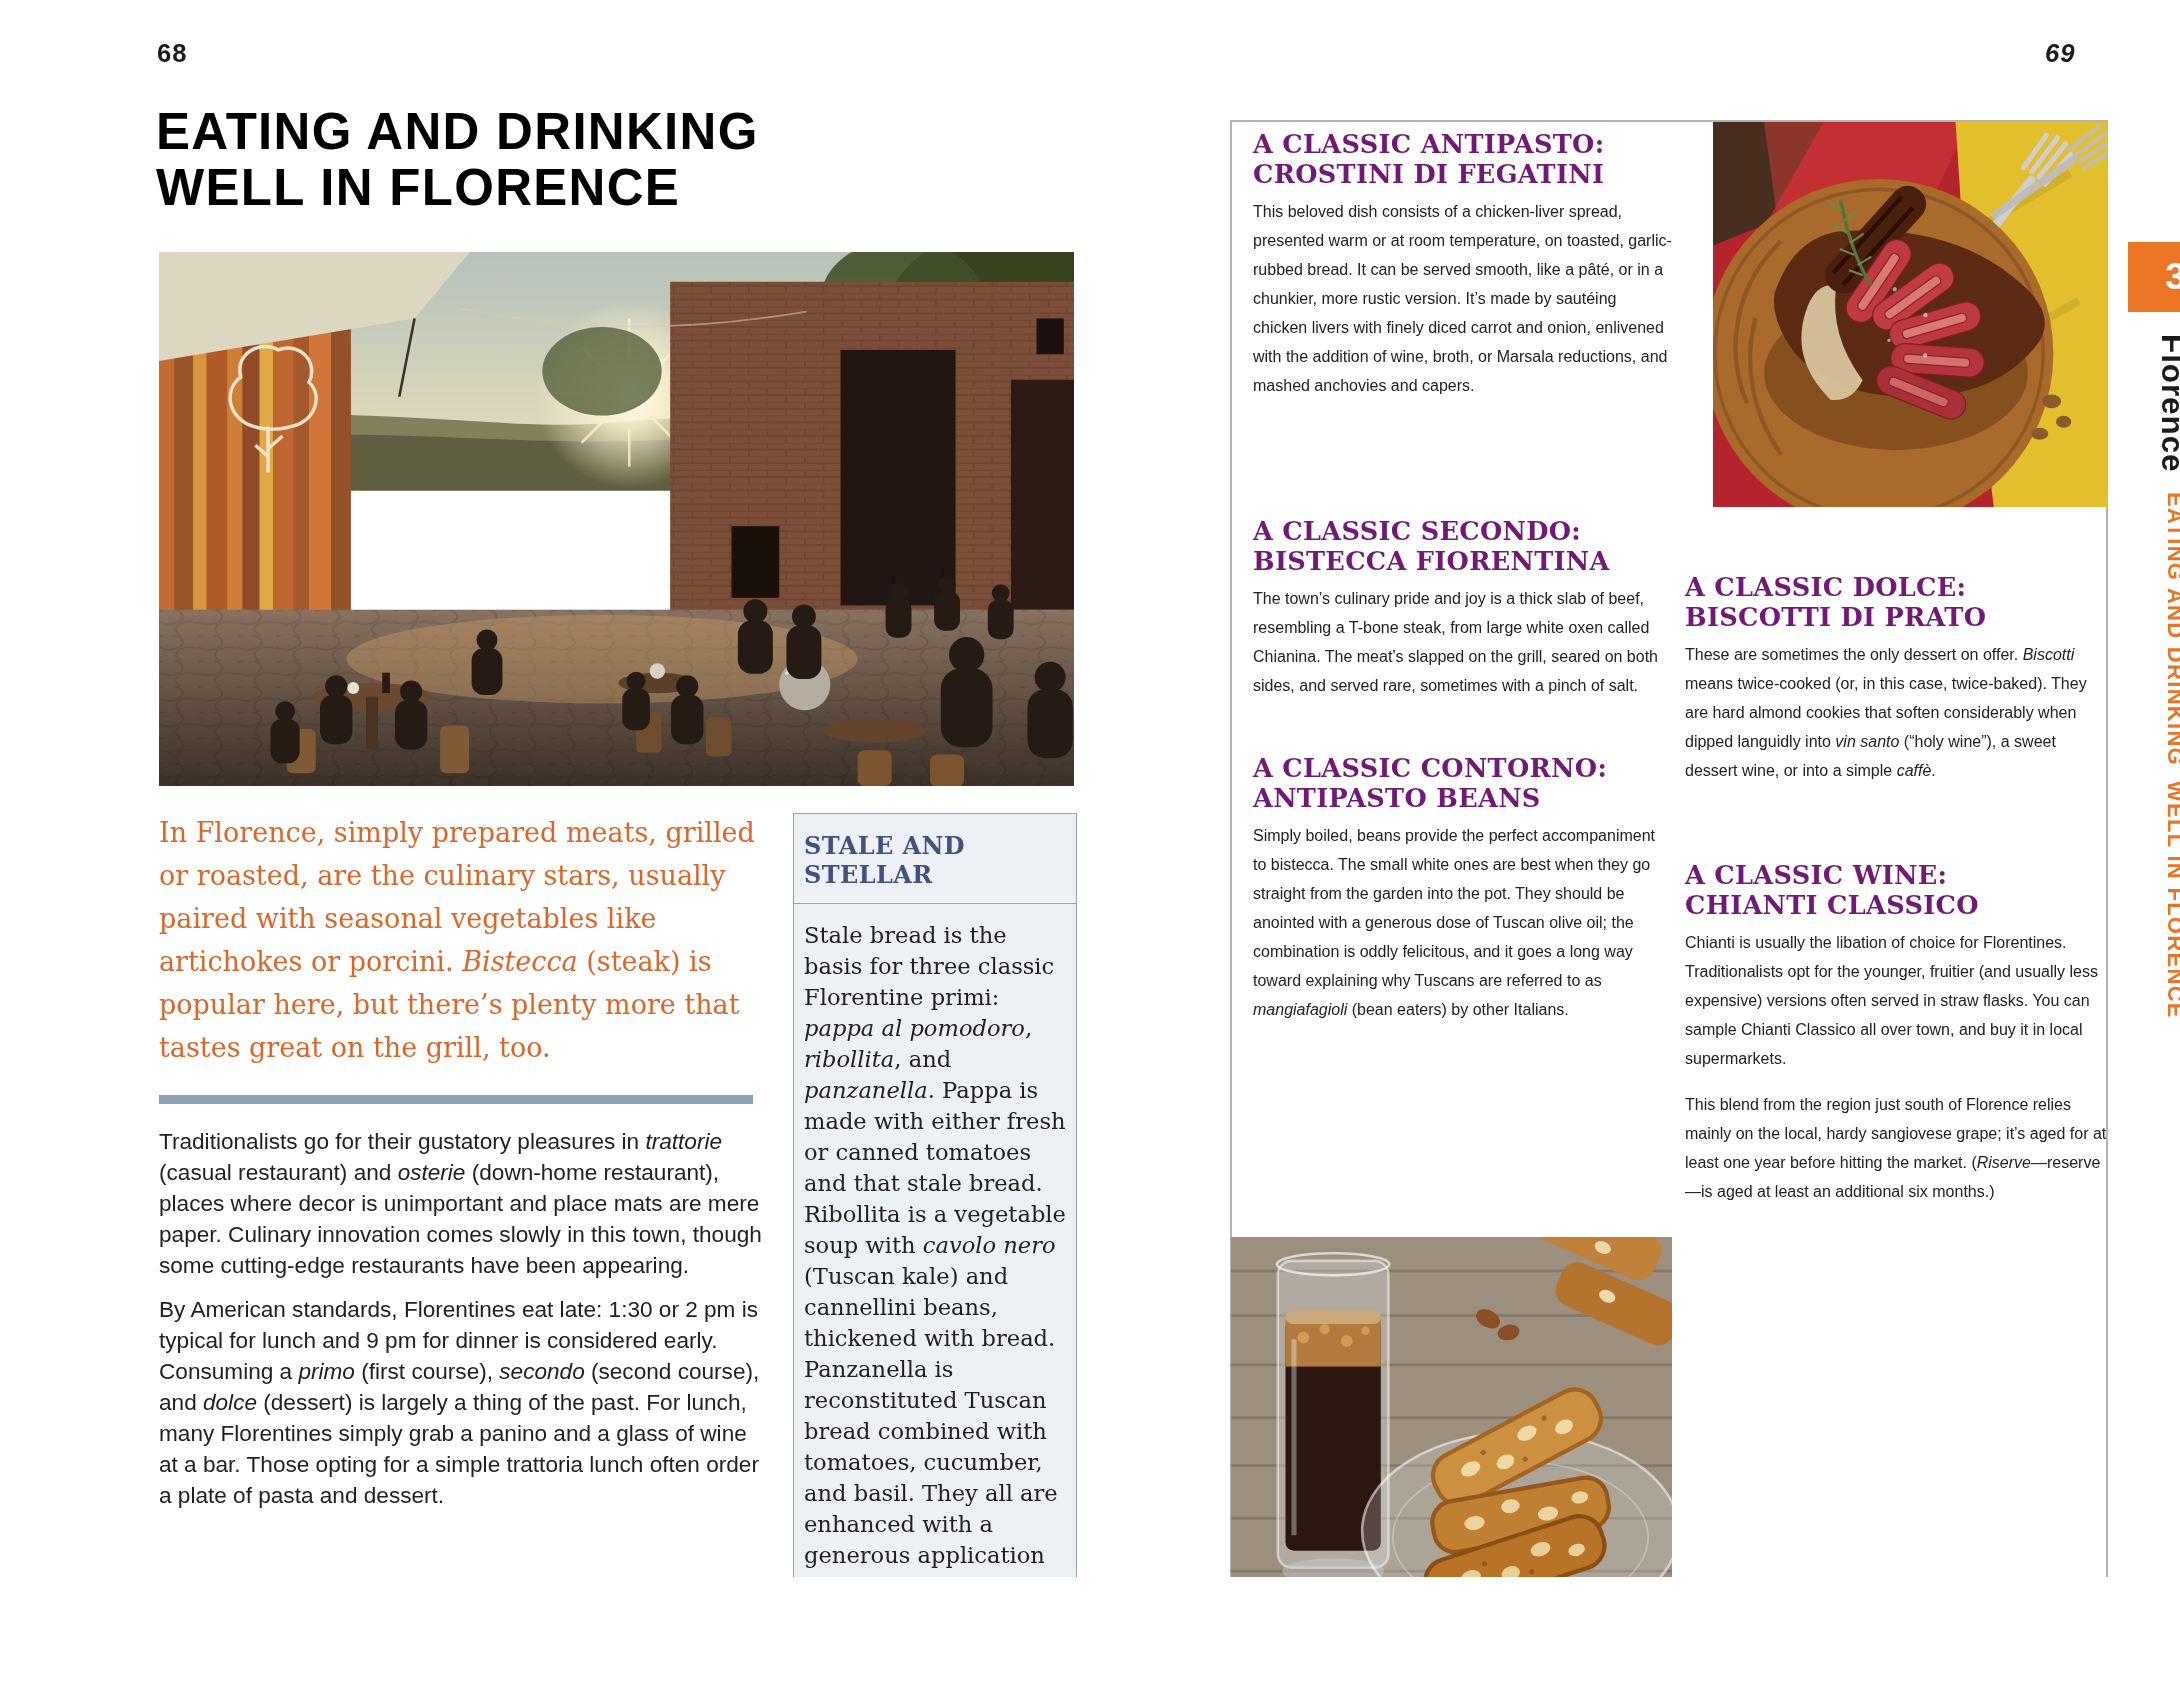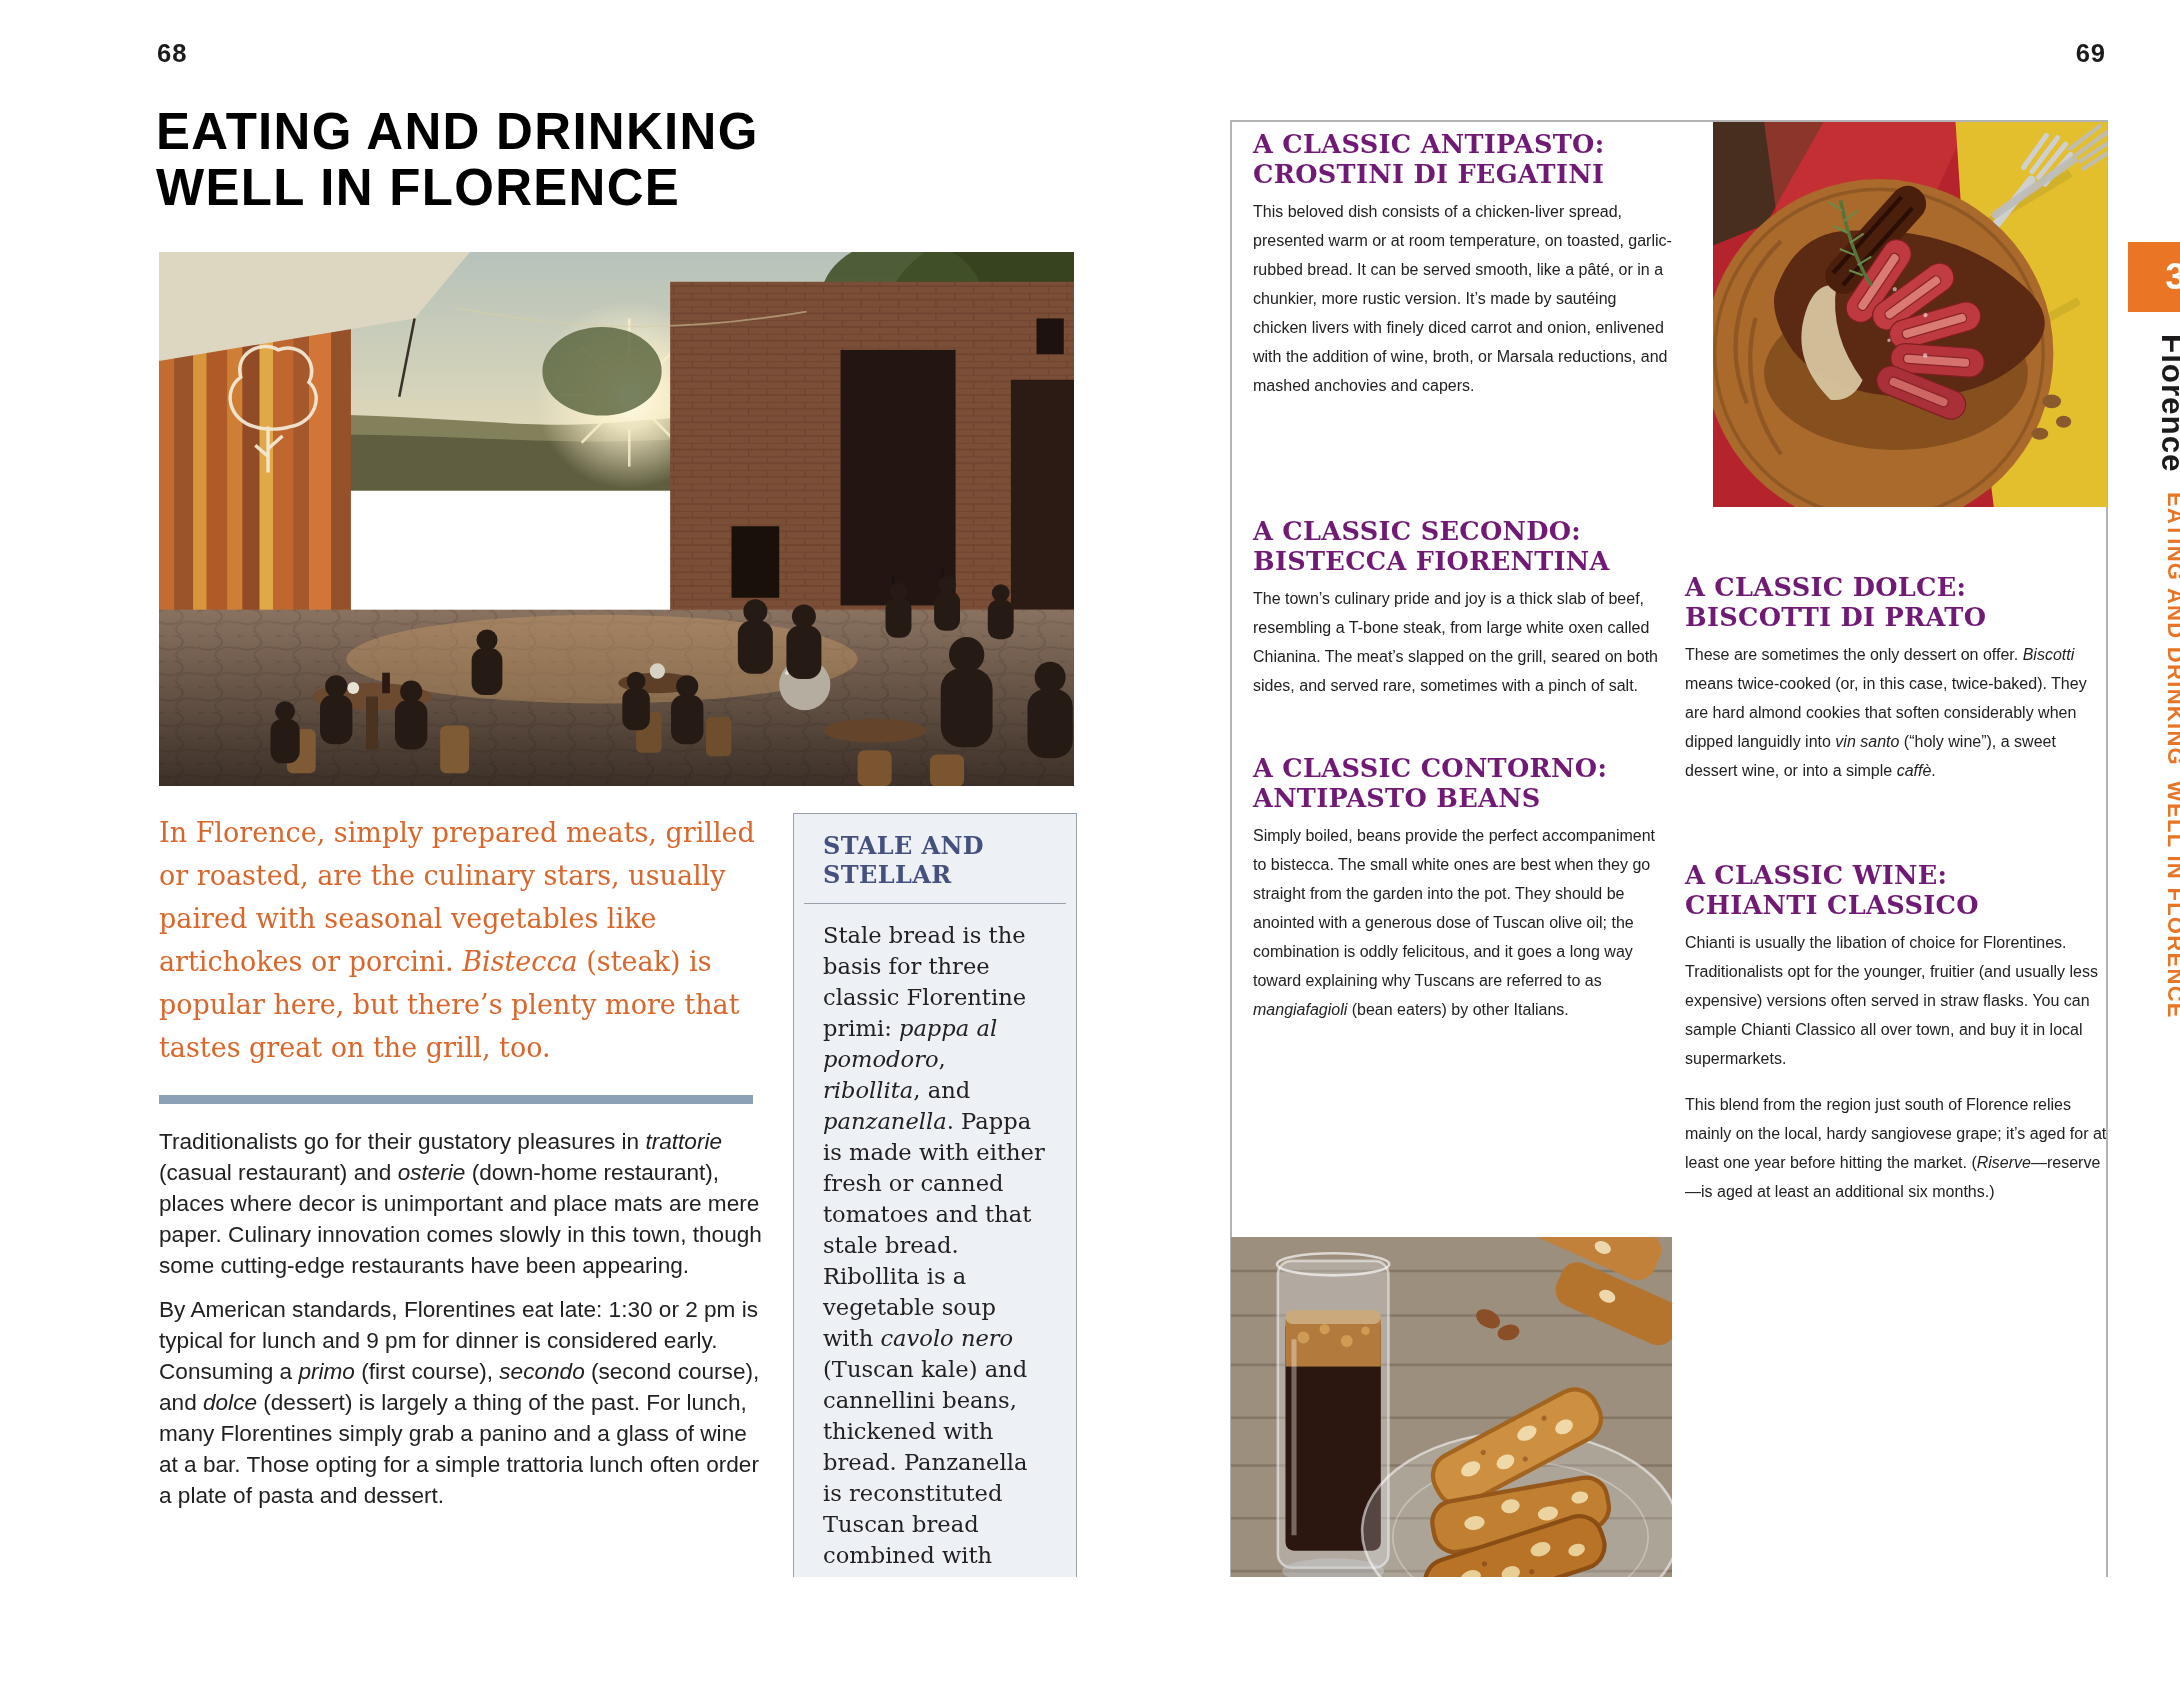--- a/index.html
+++ b/index.html
@@ -6,21 +6,21 @@
   .spread{position:relative;width:2181px;height:1577px;background:#ffffff;overflow:hidden;
           font-family:"Liberation Sans",sans-serif;color:#232021;margin-left:43px;}
   .abs{position:absolute;}
   .pagenum{font-weight:bold;font-size:25.6px;color:#1c1a1b;letter-spacing:0.9px;}
   .title{font-weight:bold;font-size:51px;line-height:56px;letter-spacing:1.3px;color:#000000;}
   .photo{display:block;}
   .intro{font-family:"DejaVu Serif",serif;font-size:27px;line-height:43px;color:#D9662A;}
   .rule{background:#8CA2B4;}
   .bodycol{font-size:22.6px;line-height:31px;}
   .bodycol p{margin:0 0 12.8px 0;}
-  .sidebar{box-sizing:border-box;background:#EDF1F6;border:1.7px solid #97A2AC;padding:17px 29px;overflow:hidden;}
+  .sidebar{box-sizing:border-box;background:#EDF1F6;border:1.7px solid #97A2AC;padding:17px 10px;overflow:hidden;}
   .sidebar .sb-title{font-family:"DejaVu Serif",serif;font-weight:bold;font-size:24px;line-height:29px;
                      color:#44517F;letter-spacing:0.4px;}
   .sidebar .sb-div{height:1.7px;background:#97A2AC;margin:13.6px -19px 15.3px -19px;}
   .sidebar .sb-body{font-family:"DejaVu Serif",serif;font-size:22.6px;line-height:31px;color:#232021;}
   .section .kicker{display:block;font-family:"DejaVu Serif",serif;font-weight:bold;font-size:25.6px;
                    line-height:30px;color:#701a75;letter-spacing:0.3px;}
   .section .sbody{font-size:16px;line-height:29px;margin-top:7.7px;}
   .section .sbody p{margin:0 0 17px 0;}
   .frame{background:#b3b3b3;}
   .tab{background:#EA7525;color:#ffffff;font-weight:bold;font-size:37px;
@@ -180,21 +180,21 @@
     <div class="sb-title">STALE AND STELLAR</div>
     <div class="sb-div"></div>
     <div class="sb-body">Stale bread is the basis for three classic Florentine primi: <i>pappa al pomodoro</i>, <i>ribollita</i>, and <i>panzanella</i>. Pappa is made with either fresh or canned tomatoes and that stale bread. Ribollita is a vegetable soup with <i>cavolo nero</i> (Tuscan kale) and cannellini beans, thickened with bread. Panzanella is reconstituted Tuscan bread combined with tomatoes, cucumber, and basil. They all are enhanced with a generous application of fragrant Tuscan olive oil.</div>
   </div>
 
   <div class="abs frame" style="left:1187px;top:120px;width:878px;height:1.7px;"></div>
   <div class="abs frame" style="left:1187px;top:1639px;width:878px;height:1.7px;"></div>
   <div class="abs frame" style="left:1187px;top:120px;width:1.7px;height:1520px;"></div>
   <div class="abs frame" style="left:2063px;top:120px;width:1.7px;height:1520px;"></div>
 
-  <div class="abs pagenum" style="left:2002px;top:39px;width:61px;text-align:right;">69</div>
+  <div class="abs pagenum" style="left:2002px;top:39px;width:61px;font-style:italic;">69</div>
 
   <div class="abs section" style="left:1210px;top:129px;width:419px;">
     <span class="kicker">A CLASSIC ANTIPASTO:</span>
     <span class="kicker">CROSTINI DI FEGATINI</span>
     <div class="sbody">This beloved dish consists of a chicken-liver spread, presented warm or at room temperature, on toasted, garlic-rubbed bread. It can be served smooth, like a pâté, or in a chunkier, more rustic version. It’s made by sautéing chicken livers with finely diced carrot and onion, enlivened with the addition of wine, broth, or Marsala reductions, and mashed anchovies and capers.</div>
   </div>
 
   <div class="abs section" style="left:1210px;top:516px;width:419px;">
     <span class="kicker">A CLASSIC SECONDO:</span>
     <span class="kicker">BISTECCA FIORENTINA</span>

